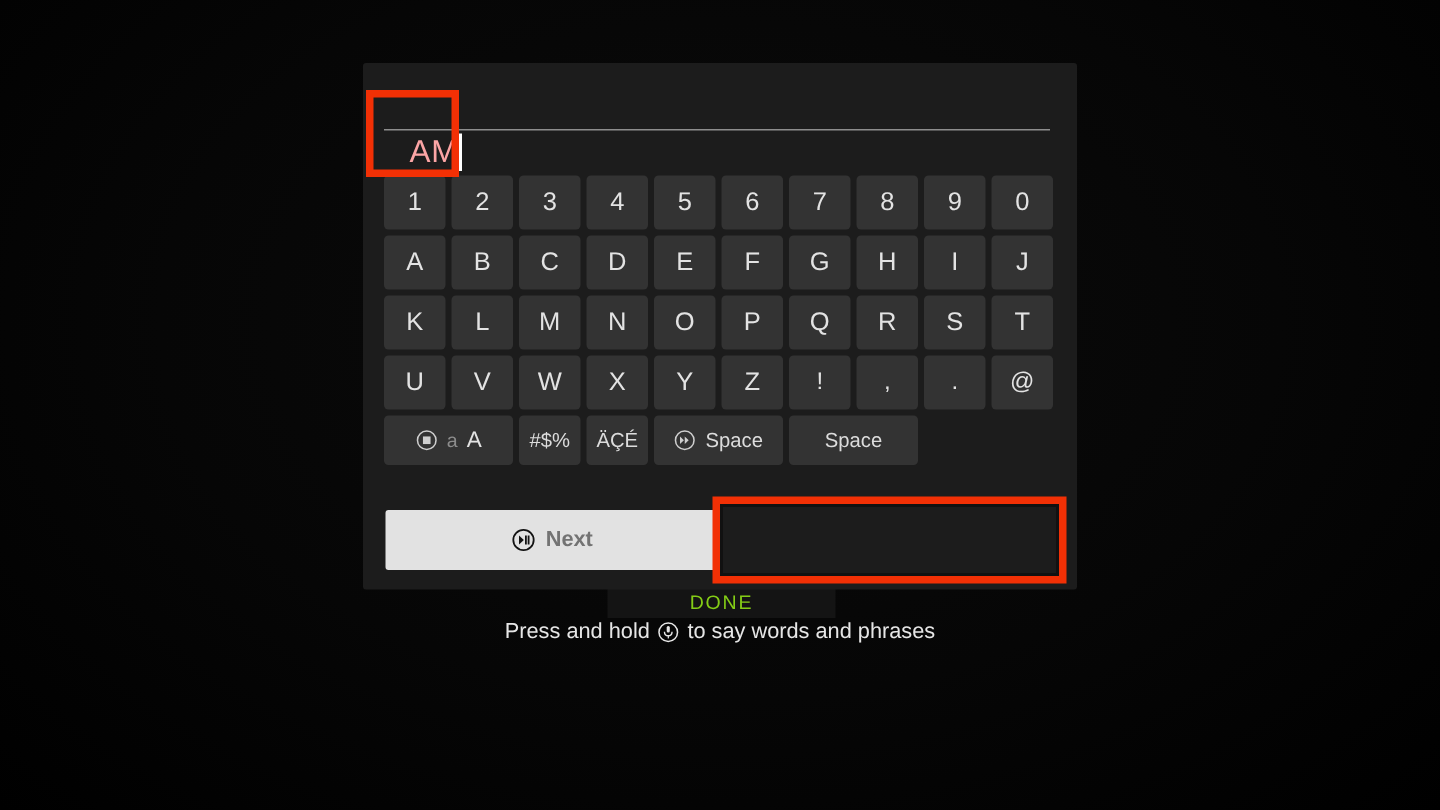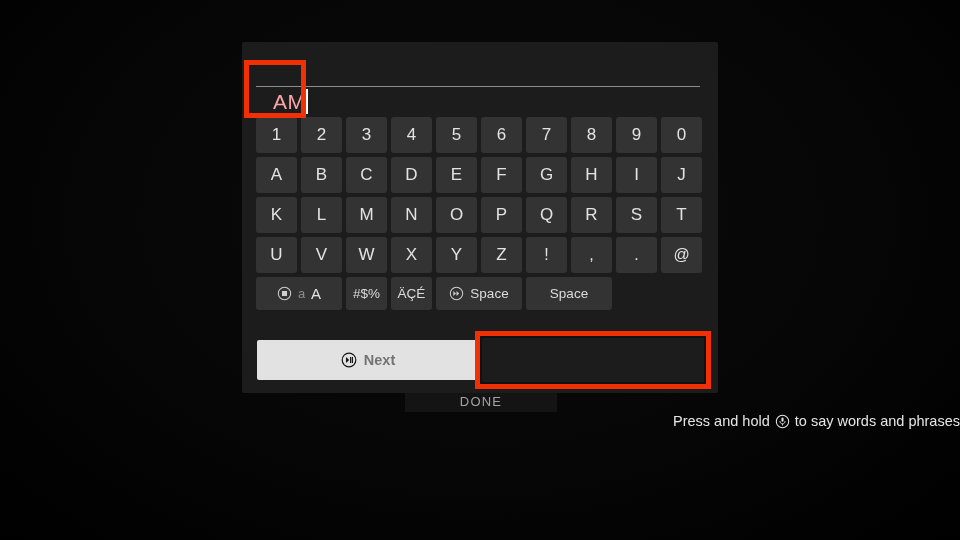--- a/index.html
+++ b/index.html
@@ -197,33 +197,33 @@
     width: 152px;
     height: 22px;
     background: #141414;
     display: flex;
     align-items: center;
     justify-content: center;
   }
   #done-label {
     font-size: 13px;
     letter-spacing: 1.2px;
-    color: #a3a3a3;
+    color: #84cc16;
   }
 
   
   #hint {
     position: absolute;
     left: 0;
     top: 410px;
     width: 960px;
     height: 22px;
     display: flex;
     align-items: center;
-    justify-content: flex-end;
+    justify-content: center;
     gap: 5px;
     font-size: 14.5px;
     color: #e6e6e6;
   }
 
   
   .icon { display: inline-flex; align-items: center; justify-content: center; }
 </style>
 </head>
 <body>

